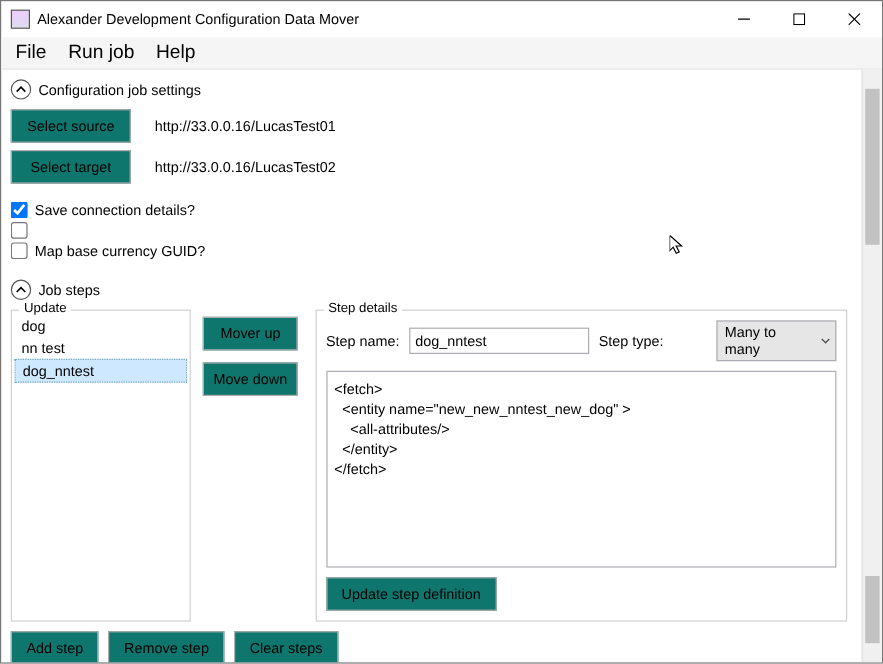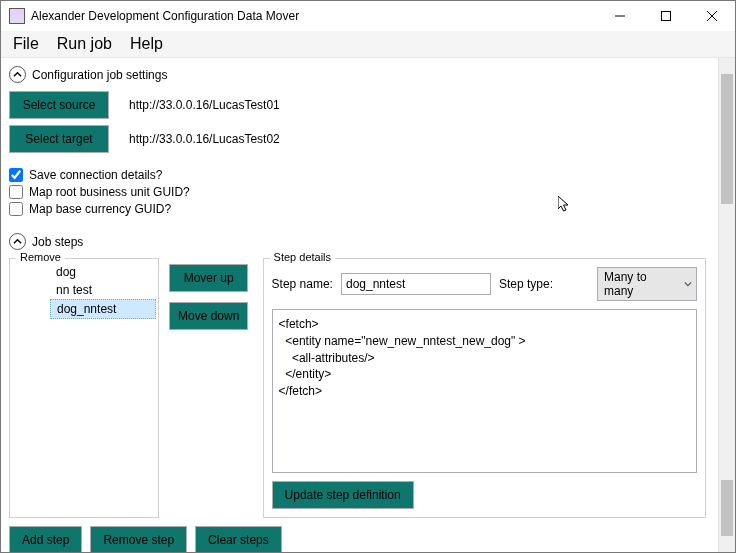--- a/index.html
+++ b/index.html
@@ -144,21 +144,20 @@
 }
 .steps-panel .fieldset {
   width: 150px;
   padding: 4px 2px 2px 2px;
   display: flex;
   flex-direction: column;
 }
 .listbox {
   flex: 1;
   overflow: auto;
-  margin-left: 38px;
 }
 .list-item {
   padding: 2px 6px;
 }
 .list-item.selected {
   background: #cde8ff;
   border: 1px dotted #7ab;
 }
 .step-move-btns {
   display: flex;
@@ -276,42 +275,41 @@
     </div>
 
     <div style="height:6px"></div>
 
     <div class="checkbox-row">
       <input type="checkbox" id="cb-save" checked="" style="">
       <label for="cb-save">Save connection details?</label>
     </div>
     <div class="checkbox-row">
       <input type="checkbox" id="cb-root" style="">
-      <label for="cb-root">Map root business unit GUID?</label>
     </div>
     <div class="checkbox-row">
       <input type="checkbox" id="cb-cur" style="">
       <label for="cb-cur">Map base currency GUID?</label>
     </div>
 
     <div style="height:10px"></div>
 
     <div class="section-head">
       <span class="chevron-circle">
         <svg viewBox="0 0 10 10">
             <polyline points="1,7 5,3 9,7" fill="none" stroke="#000" stroke-width="1.5"></polyline>
           </svg>
       </span>
       <span>Job steps</span>
     </div>
 
     <div class="job-steps-area">
       <div class="steps-panel">
         <div class="fieldset" style="flex:none;">
-          <span class="legend">Remove</span>
+          <span class="legend">Update</span>
           <div class="listbox" id="steps-listbox">
               <div class="list-item">dog</div>
               <div class="list-item">nn test</div>
               <div class="list-item selected">dog_nntest</div>
             </div>
         </div>
         <div class="step-move-btns">
           <button class="std">Mover up</button>
           <button class="std">Move down</button>
         </div>

